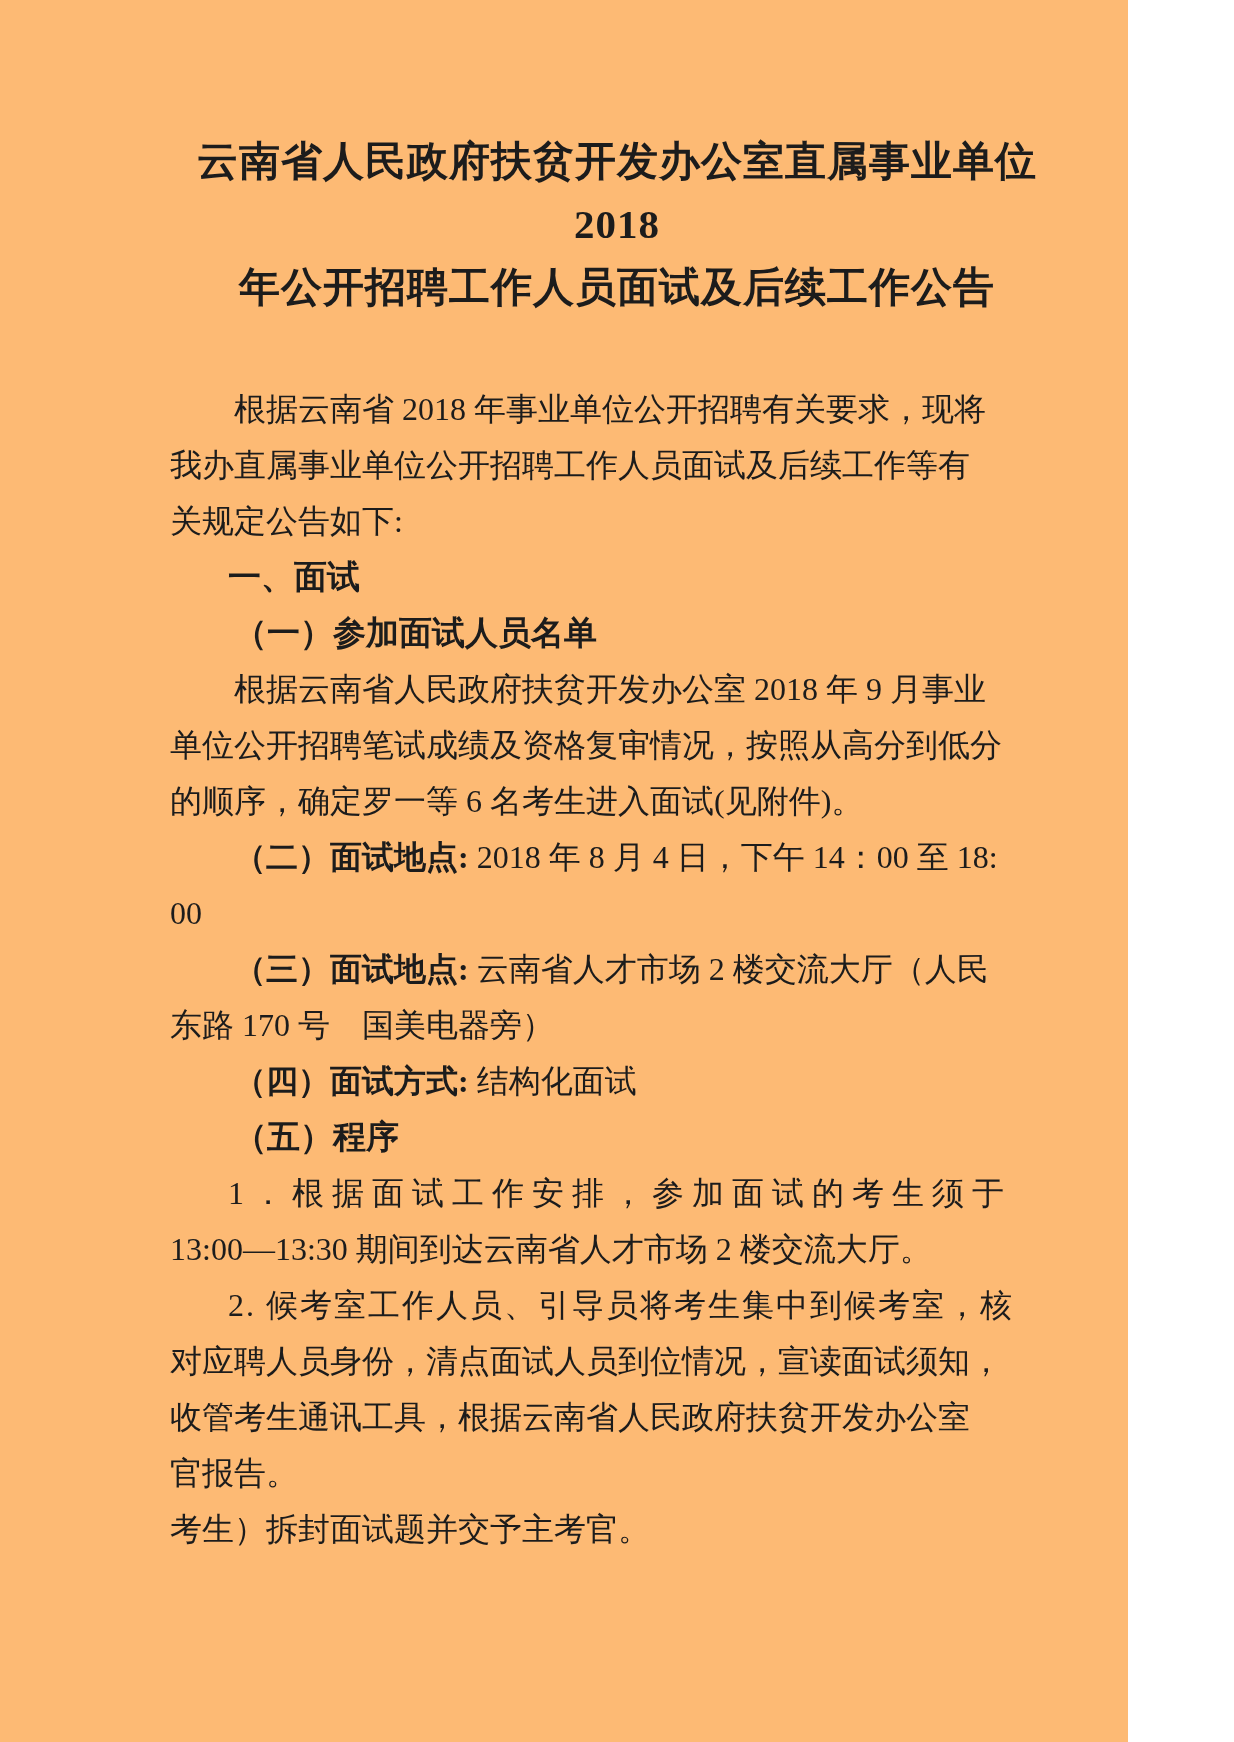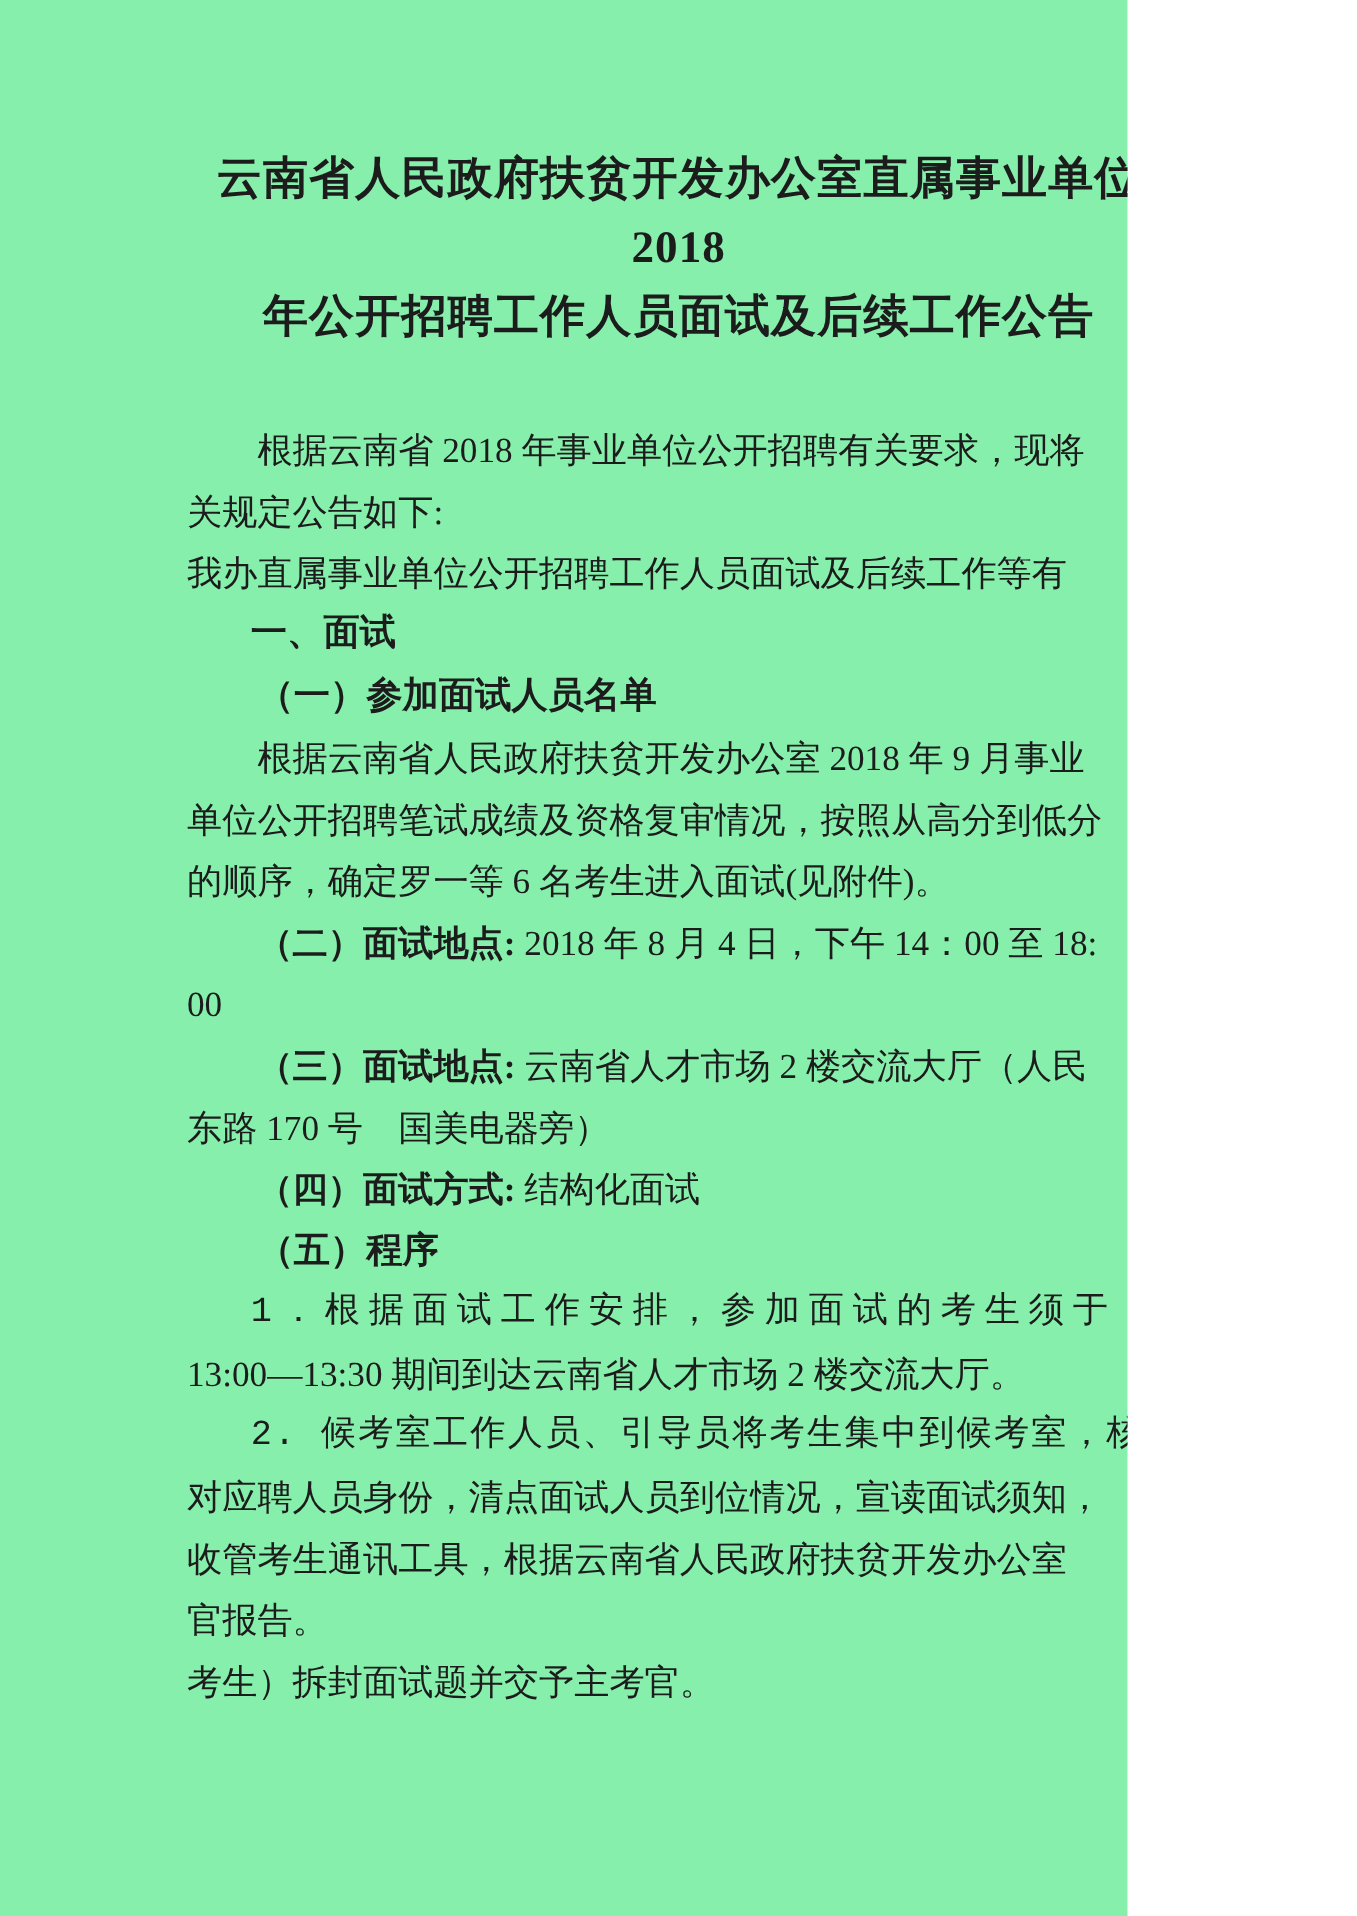--- a/index.html
+++ b/index.html
@@ -1,20 +1,20 @@
 <!DOCTYPE html>
 <html><head>
 <meta charset="utf-8">
 <style>
   html, body { margin: 0; padding: 0; background: #ffffff; }
   .page {
     position: relative;
-    width: 1025px;
+    width: 1128px;
     height: 1742px;
-    background: #86efac;
+    background: #fdba74;
     font-family: "Liberation Serif", serif;
     color: #1c1c1c;
     overflow: hidden;
   }
   .content {
     position: absolute;
     left: 170px;
     top: 130px;
     width: 894px;
   }
@@ -28,40 +28,40 @@
     margin-bottom: 62px;
   }
   .line {
     font-size: 32px;
     height: 56px;
     line-height: 56px;
     white-space: nowrap;
     letter-spacing: 0;
   }
   .indent { padding-left: 64px; }
-  .indent-sm { padding-left: 58px; font-family: Liberation Mono, monospace; }
+  .indent-sm { padding-left: 58px; }
   .bold { font-weight: bold; }
   .heading { font-weight: bold; font-size: 33px; }
   .spread { letter-spacing: 8px; }
   .spread-sm { letter-spacing: 2px; }
 </style>
 </head>
 <body>
 
 <div class="page">
   <div class="content">
 
     <div class="doc-title">
       <div>云南省人民政府扶贫开发办公室直属事业单位 2018</div>
       <div>年公开招聘工作人员面试及后续工作公告</div>
     </div>
 
     <div class="line indent">根据云南省 2018 年事业单位公开招聘有关要求，现将</div>
+    <div class="line">我办直属事业单位公开招聘工作人员面试及后续工作等有</div>
     <div class="line">关规定公告如下:</div>
-    <div class="line">我办直属事业单位公开招聘工作人员面试及后续工作等有</div>
 
     <div class="line heading indent-sm">一、面试</div>
 
     <div class="line heading indent">（一）参加面试人员名单</div>
     <div class="line indent">根据云南省人民政府扶贫开发办公室 2018 年 9 月事业</div>
     <div class="line">单位公开招聘笔试成绩及资格复审情况，按照从高分到低分</div>
     <div class="line">的顺序，确定罗一等 6 名考生进入面试(见附件)。</div>
 
     <div class="line indent"><span class="bold">（二）面试地点:</span><span> 2018 年 8 月 4 日，下午 14：00 至 18:</span></div>
     <div class="line">00</div>

